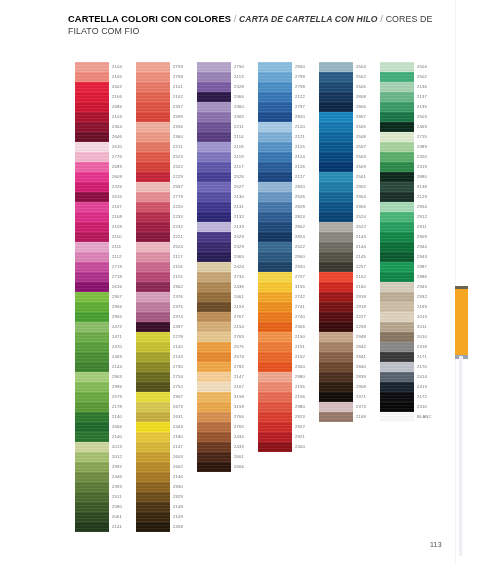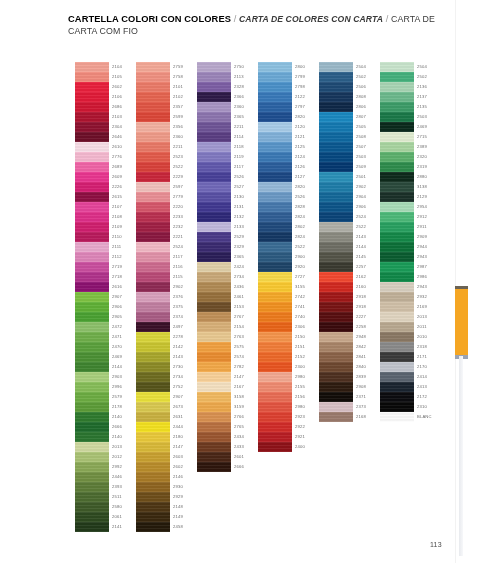--- a/index.html
+++ b/index.html
@@ -72,24 +72,24 @@
     font-size:7px;color:#4a4a4a;letter-spacing:0.2px;
   }
 </style>
 </head>
 <body>
 
 <div class="page">
 
   <div class="header">
     <div class="title-line">
-      <span class="t-bold">CARTELLA COLORI CON COLORES</span><span class="t-sep"> / </span><span class="t-ital">CARTA DE COLORES CON CARTA</span><span class="t-sep"> / </span><span class="t-reg">CARTA DE</span>
+      <span class="t-bold">CARTELLA COLORI CON COLORES</span><span class="t-sep"> / </span><span class="t-ital">CARTA DE CARTELLA CON HILO</span><span class="t-sep"> / </span><span class="t-reg">CORES DE</span>
     </div>
     <div class="title-line">
-      <span class="t-reg">CARTA COM FIO</span>
+      <span class="t-reg">FILATO COM FIO</span>
     </div>
   </div>
 
   <div class="grid" id="grid">
       <div class="col" style="left: 0px;">
         <div class="sw-stack">
           <div class="sw" title="2104" style="background: rgb(242, 161, 147);"></div>
           <div class="sw" title="2105" style="background: rgb(240, 138, 124);"></div>
           <div class="sw" title="2602" style="background: rgb(232, 32, 60);"></div>
           <div class="sw" title="2106" style="background: rgb(224, 27, 56);"></div>

